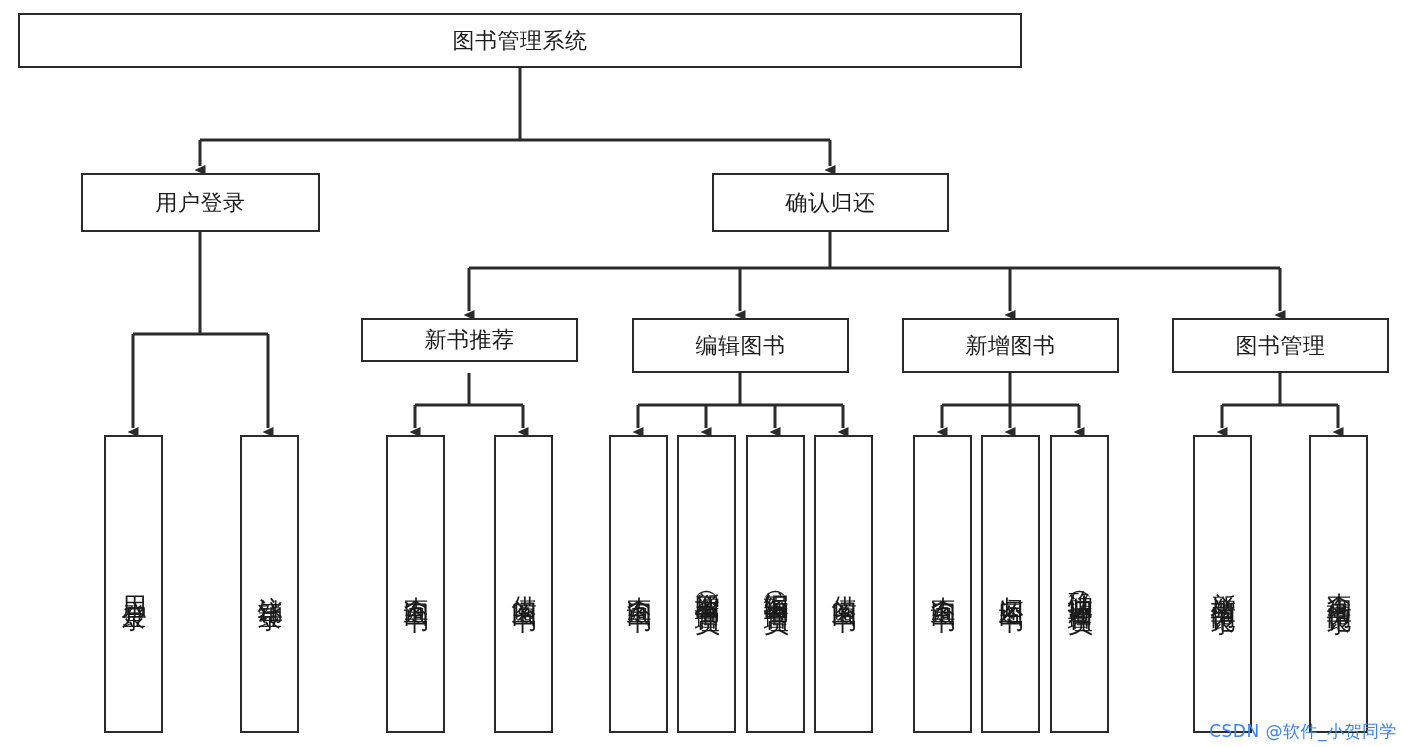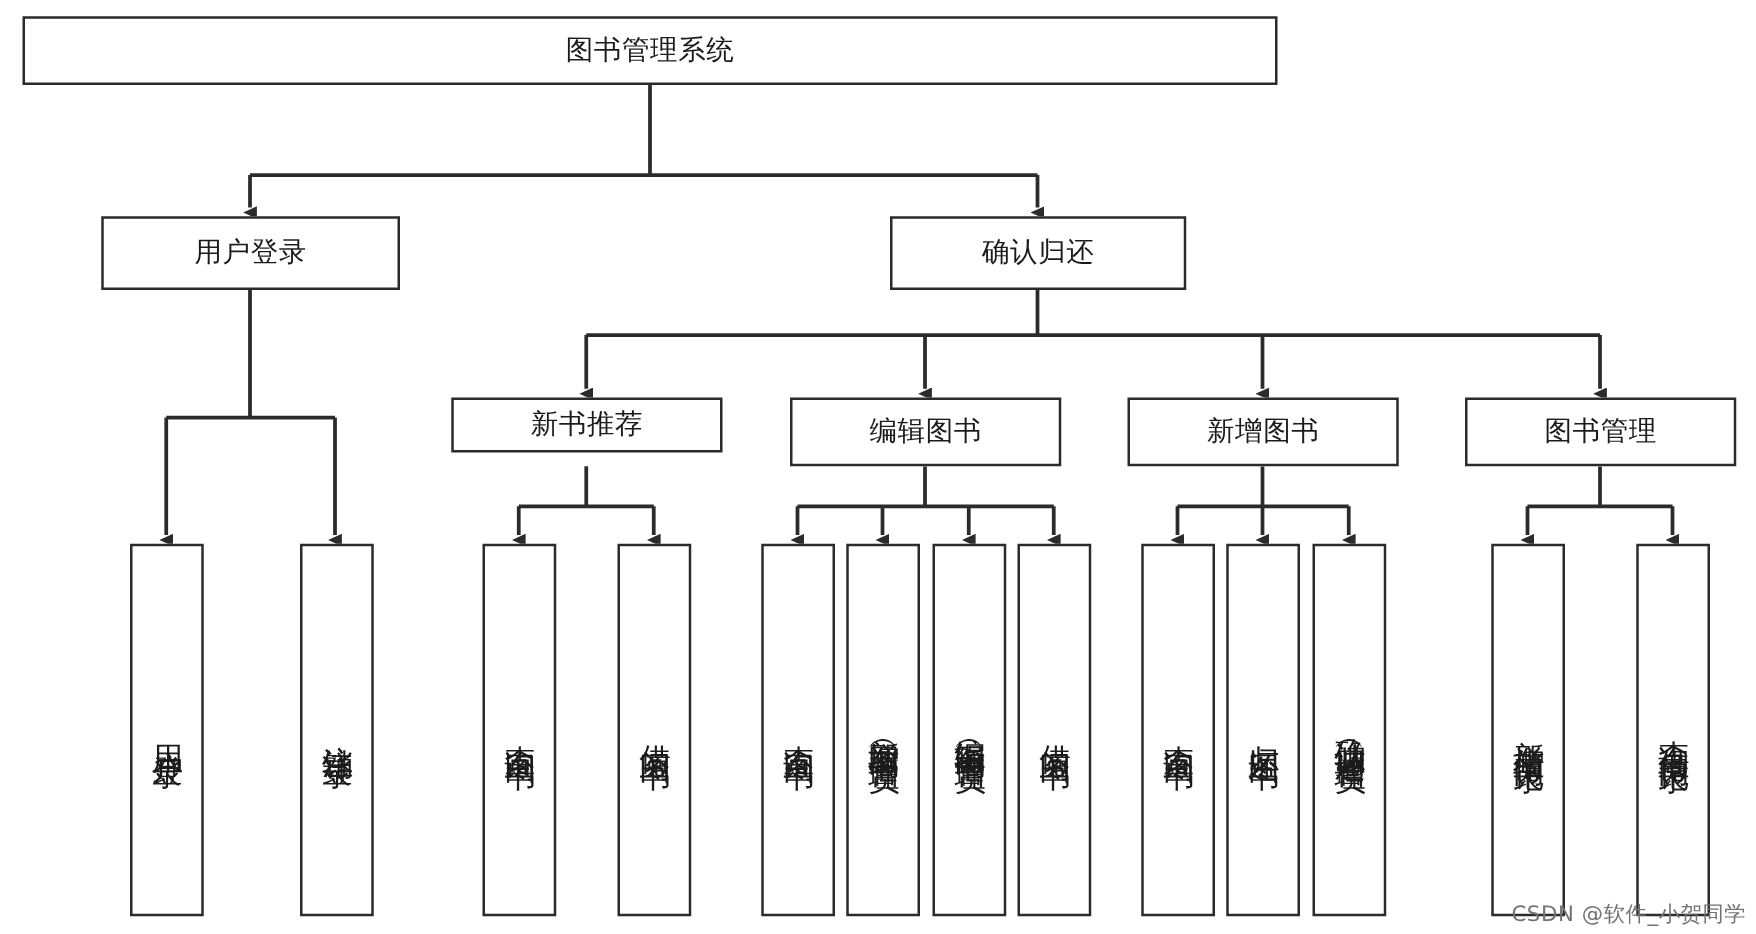--- a/index.html
+++ b/index.html
@@ -65,21 +65,21 @@
   }
   .node.v.tall .label {
     font-size: 25px;
     letter-spacing: 3px;
   }
   #watermark {
     position: absolute;
     right: 8px;
     bottom: 4px;
     font-size: 17px;
-    color: #737373;
+    color: #3b82f6;
     letter-spacing: 0.5px;
     white-space: nowrap;
     font-family: "DejaVu Sans", "Liberation Sans", sans-serif;
   }
 </style>
 </head>
 <body>
 
 <div id="diagram-root">
 

